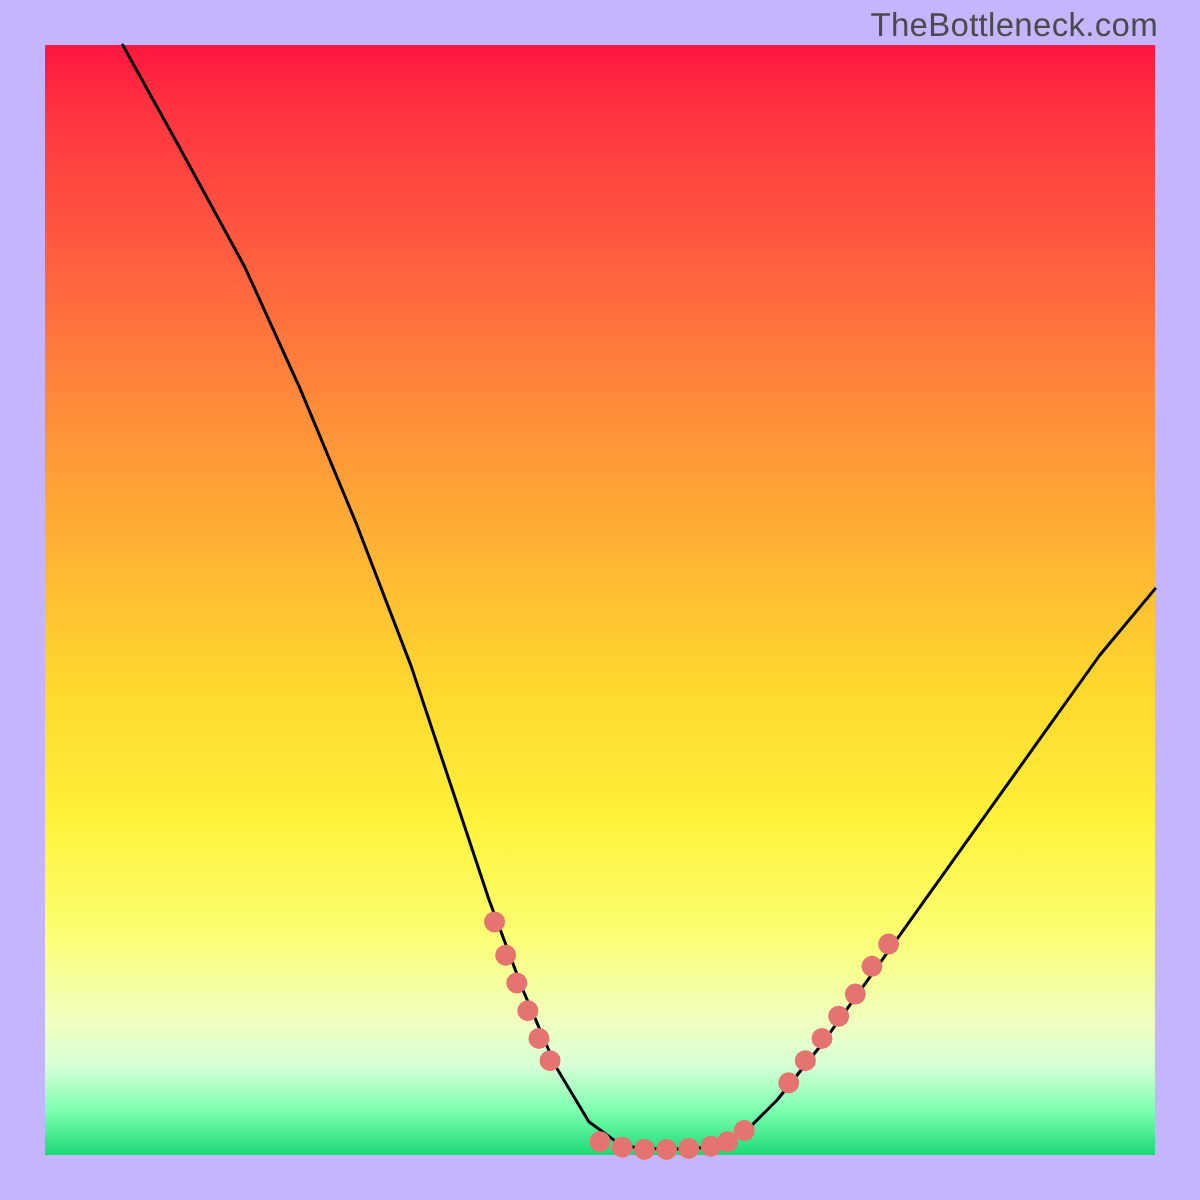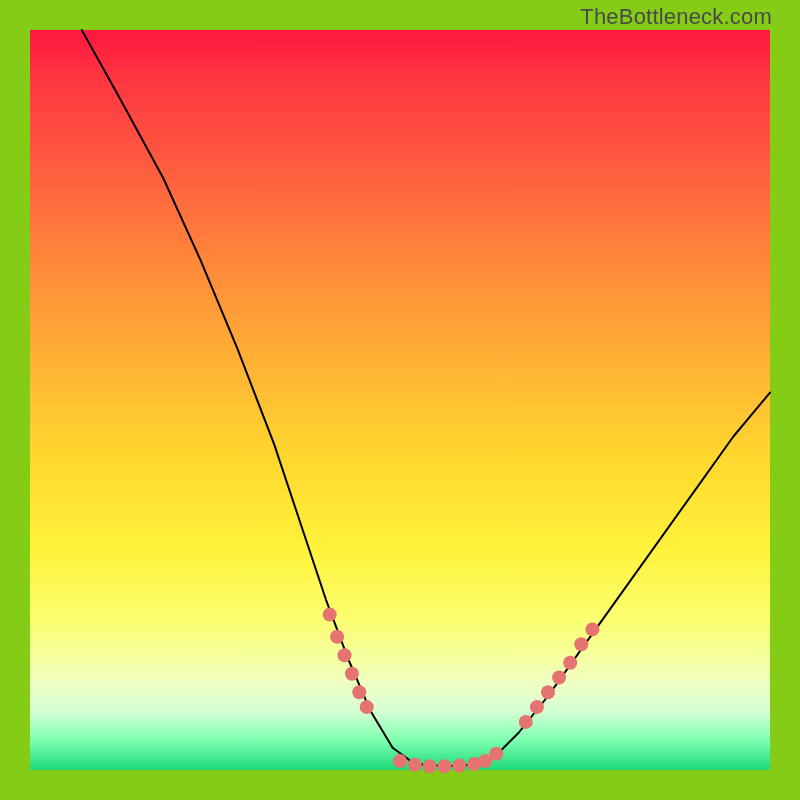--- a/index.html
+++ b/index.html
@@ -10,21 +10,21 @@
     background: #000;
     overflow: hidden;
     font-family: Arial, Helvetica, sans-serif;
   }
   .frame {
     position: absolute;
     left: 0;
     top: 0;
     width: 800px;
     height: 800px;
-    background: #84cc16;
+    background: #c4b5fd;
   }
   .plot {
     position: absolute;
     left: 30px;
     top: 30px;
     width: 740px;
     height: 740px;
     
     background: linear-gradient(to bottom,
       #ff163f 0%,

